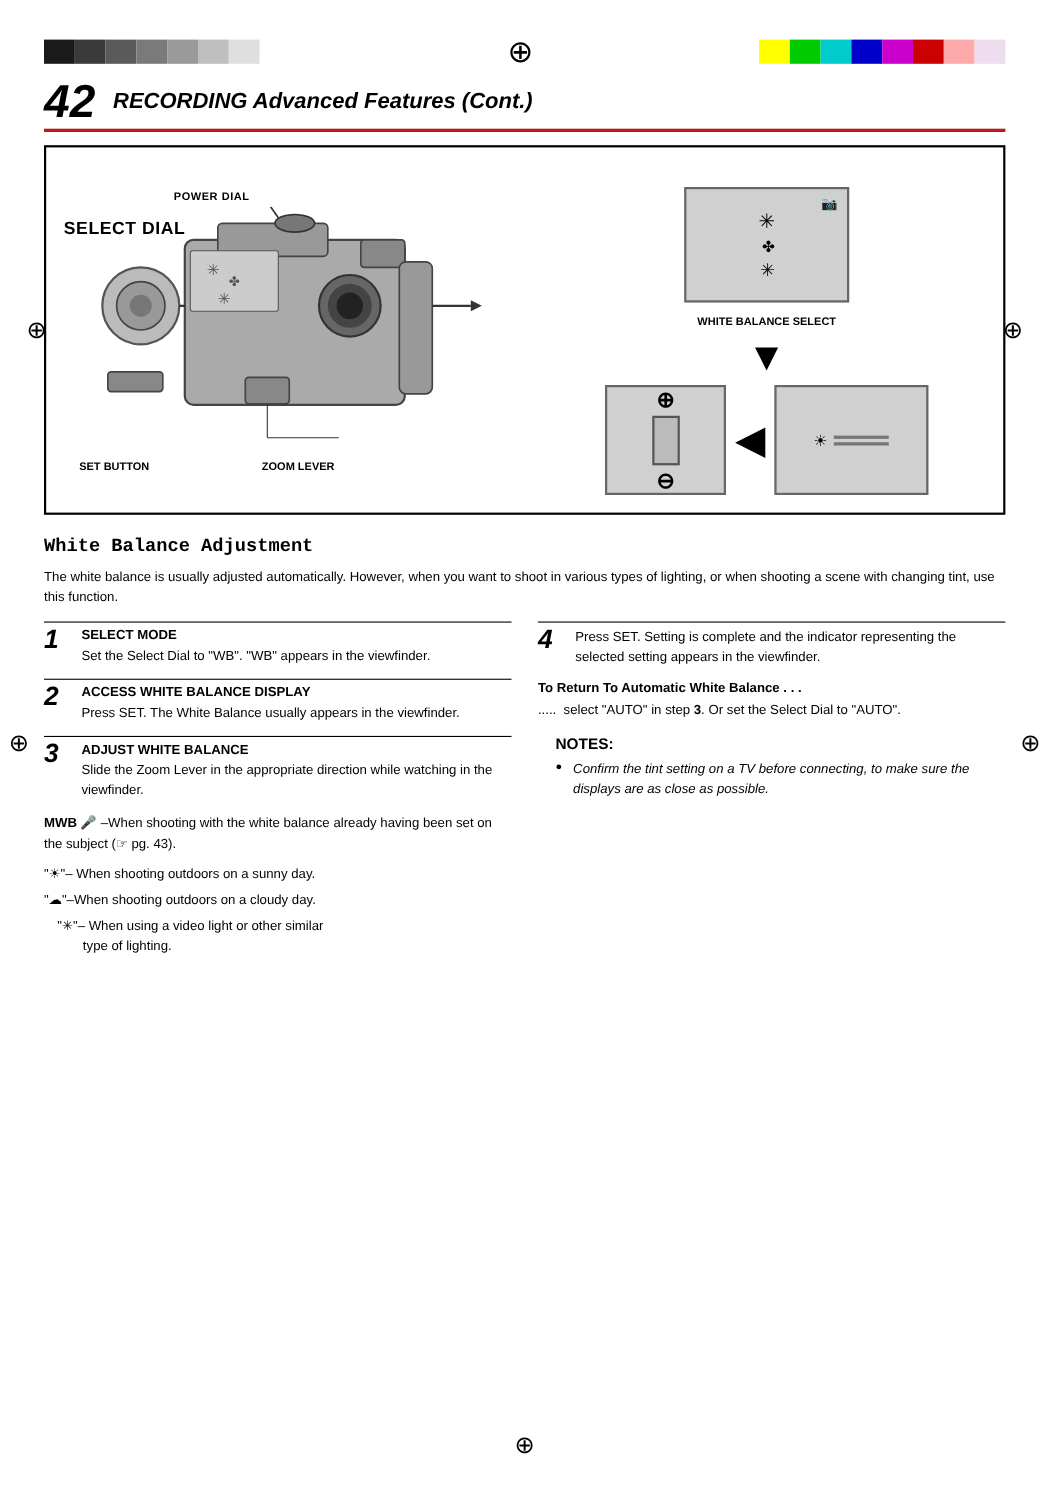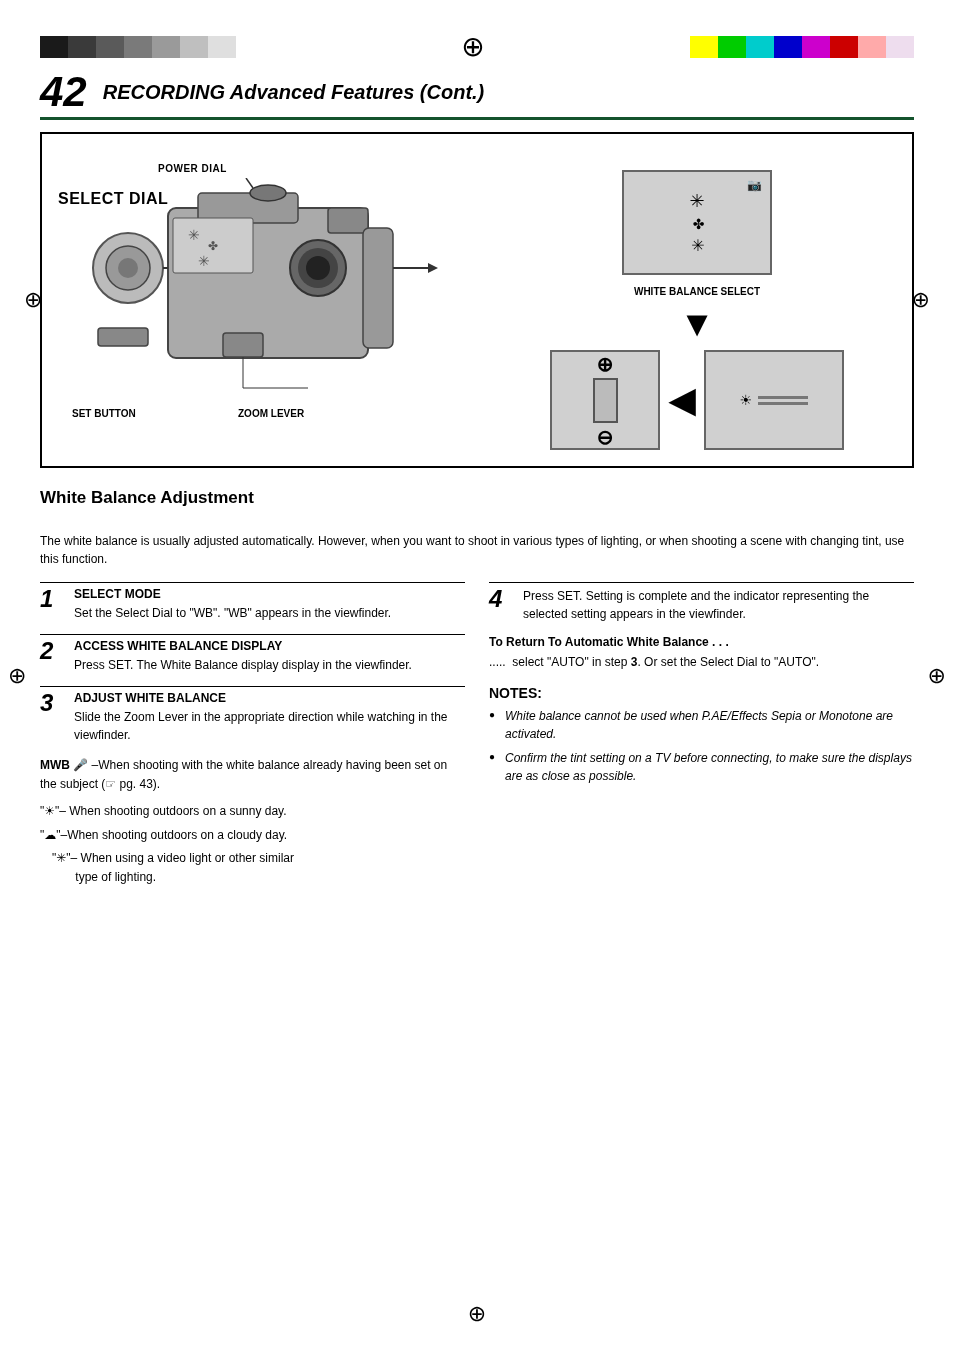--- a/index.html
+++ b/index.html
@@ -45,21 +45,21 @@
     .color-seg {
       width: 28px;
       height: 22px;
     }
 
     
     .page-header {
       display: flex;
       align-items: center;
       margin-bottom: 12px;
-      border-bottom: 3px solid #14532d;
+      border-bottom: 3px solid #b91c1c;
       padding-bottom: 4px;
     }
     .page-number {
       font-size: 42px;
       font-weight: bold;
       font-style: italic;
       margin-right: 16px;
       line-height: 1;
     }
     .page-title {
@@ -73,21 +73,22 @@
       border: 2px solid #000;
       padding: 16px;
       margin-bottom: 20px;
       position: relative;
       background: #fff;
     }
 
     .section-title {
       font-size: 17px;
       font-weight: bold;
-      margin-bottom: 24px;
+      margin-bottom: 8px;
+      font-family: Liberation Mono, monospace;
     }
 
     .intro-text {
       font-size: 12px;
       line-height: 1.5;
       margin-bottom: 14px;
     }
 
     .step-item {
       display: flex;
@@ -200,21 +201,21 @@
 
   <div class="page-header">
     <div class="page-number">42</div>
     <div class="page-title">
       <em>RECORDING</em>
       <span>Advanced Features (Cont.)</span>
     </div>
   </div>
 
   <div class="diagram-box">
-    <div style="display:flex; align-items:flex-start;">
+    <div style="display:flex; align-items:center;">
 
       <div style="flex: 0 0 440px; position:relative; min-height:280px;">
 
         <div style="position:absolute; top:10px; left:100px;">
           <span style="font-size:10px; font-weight:bold; text-transform:uppercase; letter-spacing:0.5px;">POWER DIAL</span>
         </div>
         <div style="position:absolute; top:40px; left:0px;">
           <span style="font-size:16px; font-weight:bold; text-transform:uppercase; letter-spacing:0.5px;">SELECT DIAL</span>
         </div>
 
@@ -331,21 +332,21 @@
           <div class="step-content">
             <div class="step-heading">SELECT MODE</div>
             <div class="step-text">Set the Select Dial to "WB". "WB" appears in the viewfinder.</div>
           </div>
         </div>
 
         <div class="step-item">
           <div class="step-number">2</div>
           <div class="step-content">
             <div class="step-heading">ACCESS WHITE BALANCE DISPLAY</div>
-            <div class="step-text">Press SET. The White Balance display display in the viewfinder.</div>
+            <div class="step-text">Press SET. The White Balance usually appears in the viewfinder.</div>
           </div>
         </div>
 
         <div class="step-item">
           <div class="step-number">3</div>
           <div class="step-content">
             <div class="step-heading">ADJUST WHITE BALANCE</div>
             <div class="step-text">Slide the Zoom Lever in the appropriate direction while watching in the viewfinder.</div>
           </div>
         </div>
@@ -368,23 +369,22 @@
           </div>
         </div>
 
         <div style="margin-top:12px;">
           <div class="sub-heading">To Return To Automatic White Balance . . .</div>
           <p class="return-text">
             .....&nbsp; select "AUTO" in step <strong>3</strong>. Or set the Select Dial to "AUTO".
           </p>
         </div>
 
-        <div style="margin-top:14px;">
+        <div style="margin-top:14px;margin-left:16px;">
           <div class="notes-heading">NOTES:</div>
-          <div class="note-item">White balance cannot be used when P.AE/Effects Sepia or Monotone are activated.</div>
           <div class="note-item">Confirm the tint setting on a TV before connecting, to make sure the displays are as close as possible.</div>
         </div>
 
       </div>
     </div>
   </div>
 
   <div style="position:absolute; bottom:24px; left:50%; transform:translateX(-50%); font-size:22px;">⊕</div>
 
   <div style="position:absolute; left:8px; top:50%; transform:translateY(-50%); font-size:22px;">⊕</div>

